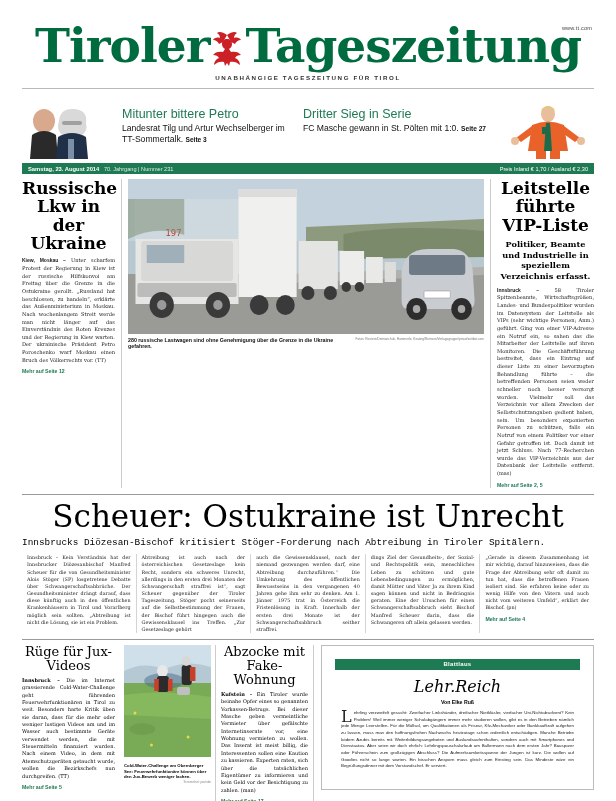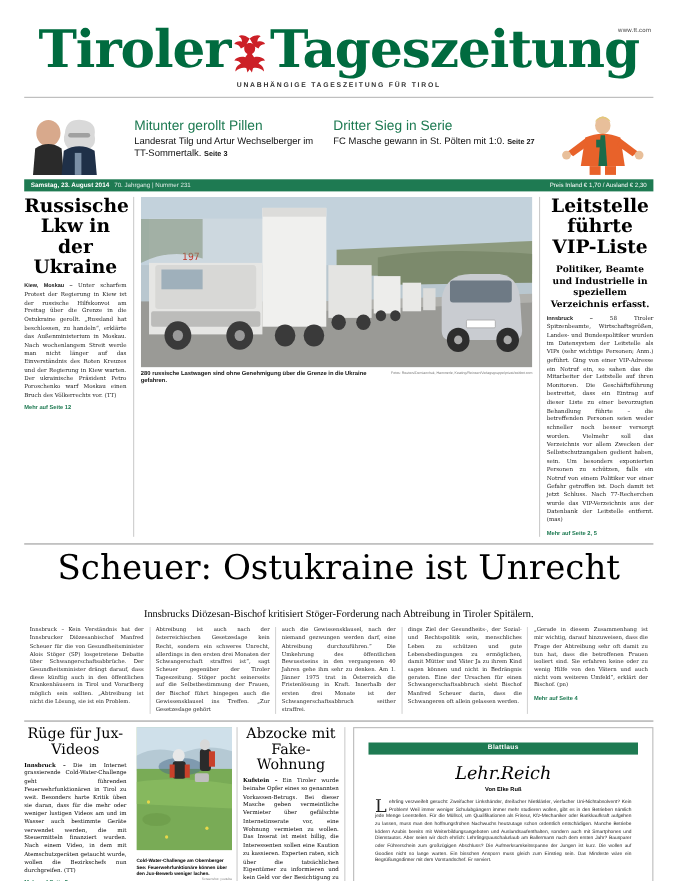--- a/index.html
+++ b/index.html
@@ -106,22 +106,22 @@
   .caption .txt { font-size:5.3px; font-weight:bold; color:#111; }
   .caption .cr  { font-size:3.2px; color:#777; text-align:right; white-space:nowrap;}
 
   
   .bigrule { border-top:1px solid #999; margin:6px 0 0 0; }
   .bighead {
     font-family:"DejaVu Serif", serif;
     font-size:31px; text-align:center; line-height:1.05; margin-top:5px; color:#000;
   }
   .bigsub {
-    font-family:Liberation Serif, serif;
-    font-size:9.4px; text-align:center; margin-top:22px; color:#000;
+    font-family:Liberation Mono, monospace;
+    font-size:9.4px; margin-top:5px; color:#000;
   }
   .fivecol {
     display:flex; margin-top:6px; gap:0;
   }
   .fivecol .c {
     flex:1; padding:0 5px;
     font-family:"DejaVu Serif", serif;
     font-size:4.85px; line-height:1.48; text-align:justify; color:#1a1a1a;
   }
   .fivecol .c + .c { border-left:1px solid #d4d4d4; }
@@ -195,21 +195,21 @@
         <ellipse cx="22" cy="16" rx="11" ry="12" fill="#d8a98c"></ellipse>
         <path d="M10 30 Q22 22 34 30 L36 54 L8 54 Z" fill="#2a2a2a"></path>
         <ellipse cx="50" cy="18" rx="12" ry="13" fill="#e0b394"></ellipse>
         <path d="M37 16 Q38 3 52 4 Q66 5 64 18 Q66 26 60 30 L40 30 Q34 24 37 16Z" fill="#d9d9d9"></path>
         <path d="M36 32 Q50 24 64 32 L66 54 L34 54 Z" fill="#1f3048"></path>
         <rect x="46" y="34" width="6" height="20" fill="#7b8fa6"></rect>
         <rect x="40" y="16" width="20" height="4" rx="2" fill="#888" opacity=".7"></rect>
       </svg>
     </div>
     <div class="teaser-col">
-      <div class="teaser-head">Mitunter gerollt Pillen</div>
+      <div class="teaser-head">Mitunter bittere Petro</div>
       <div class="teaser-body">
         <span>Landesrat Tilg und Artur Wechselberger im TT-Sommertalk.</span>
         <b>Seite 3</b>
       </div>
     </div>
     <div class="teaser-col second">
       <div class="teaser-head">Dritter Sieg in Serie</div>
       <div class="teaser-body">
         <span>FC Masche gewann in St. Pölten mit 1:0.</span>
         <b>Seite 27</b>

